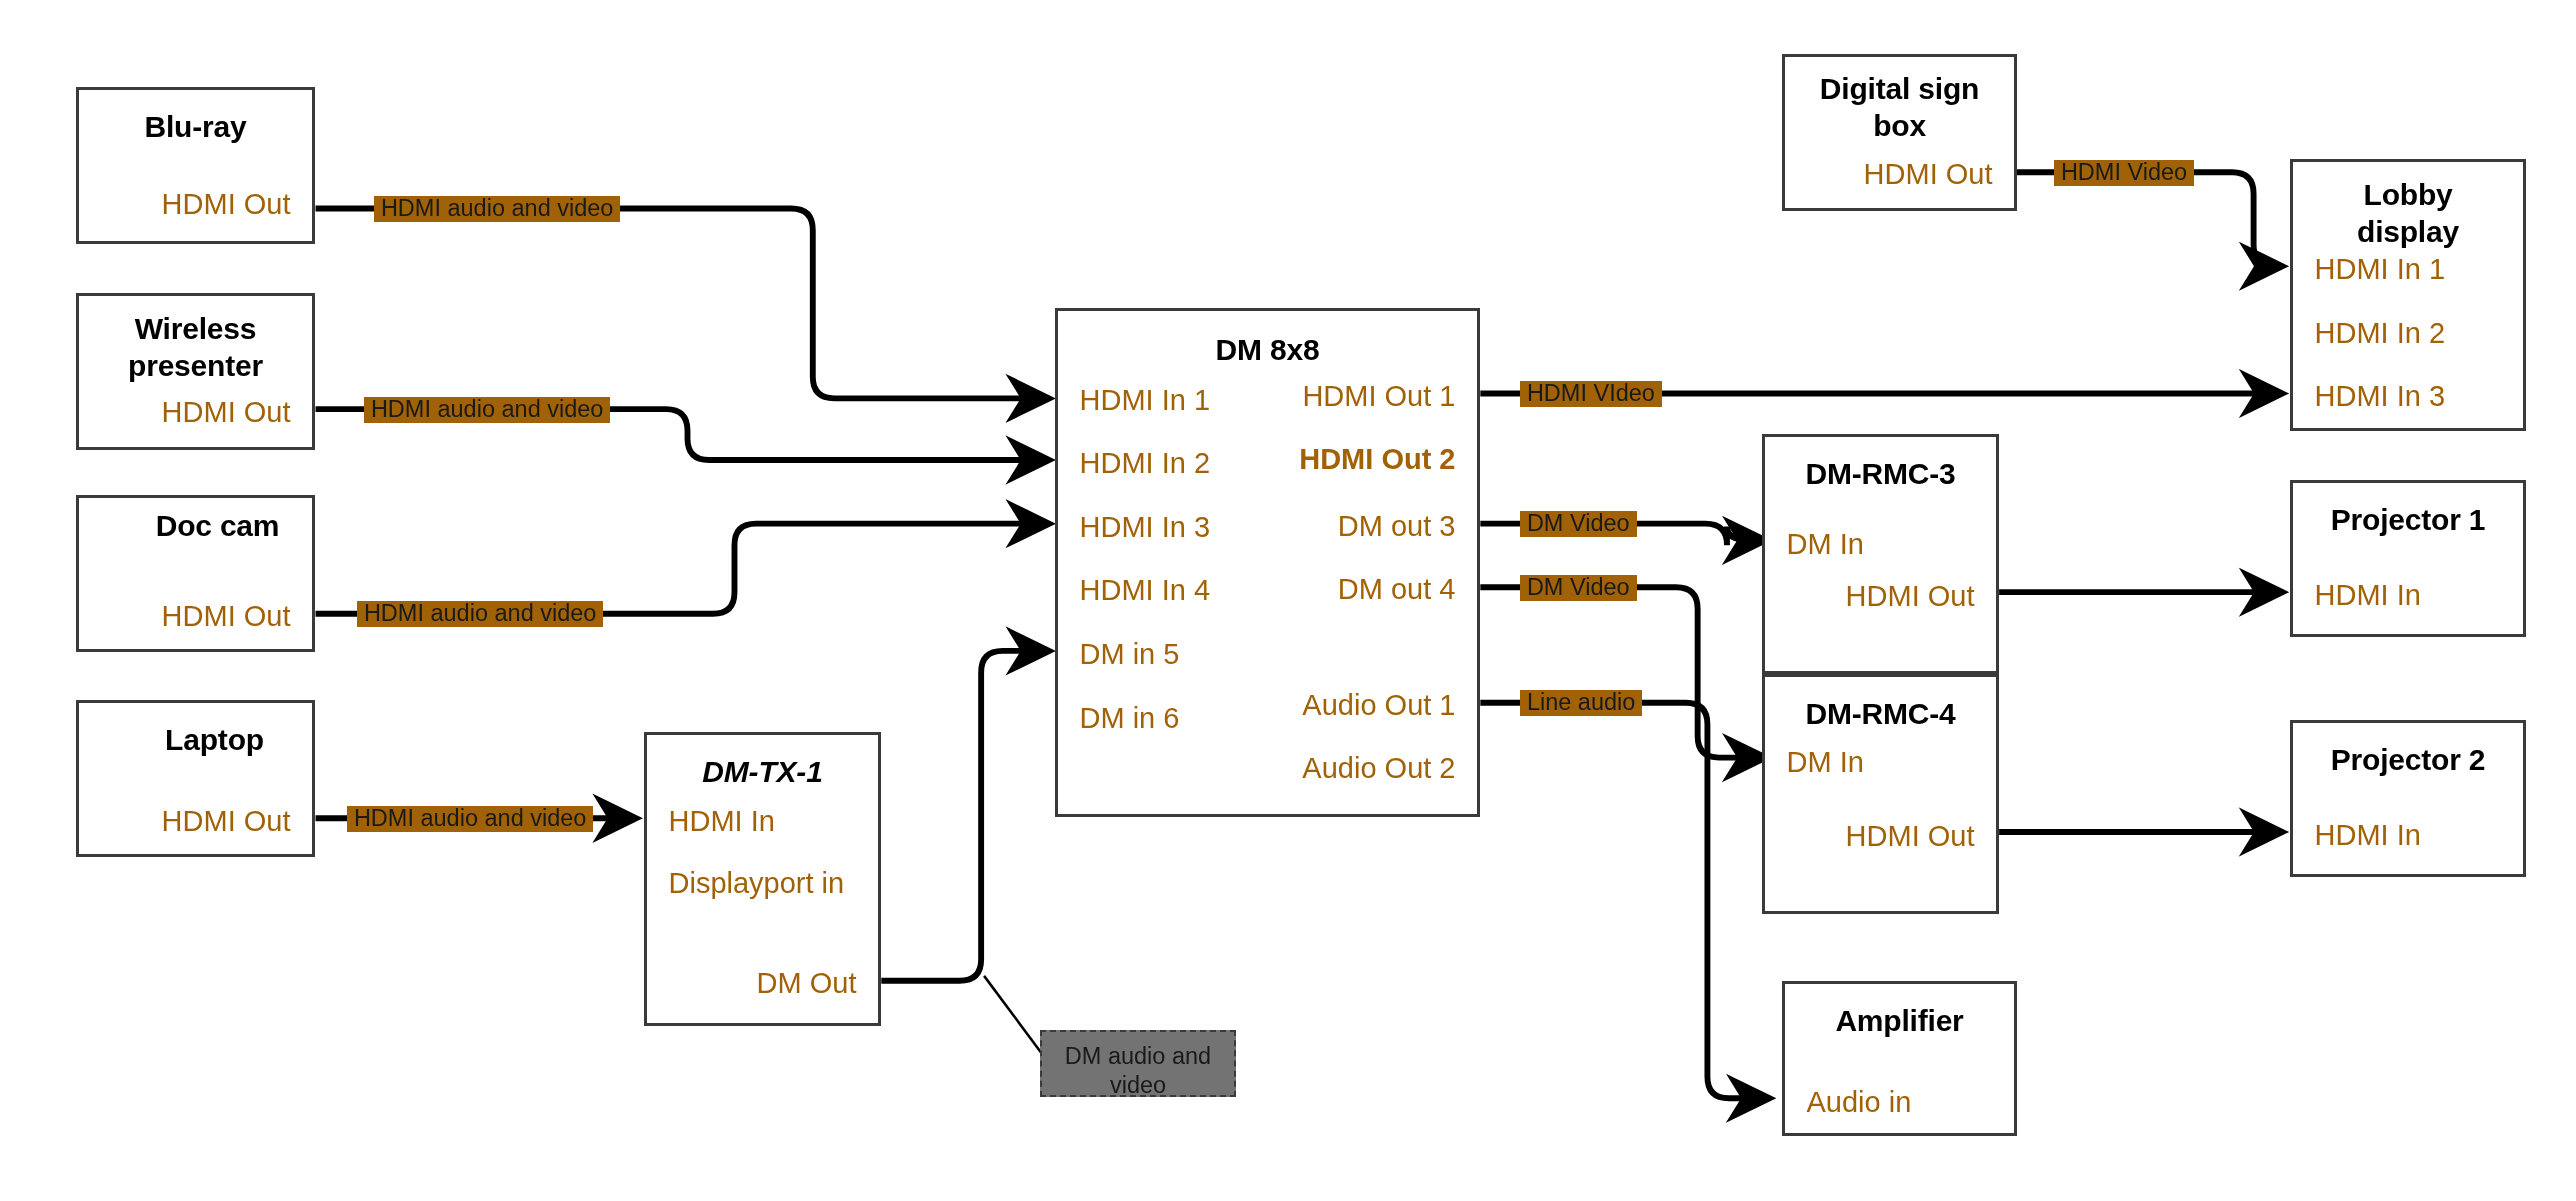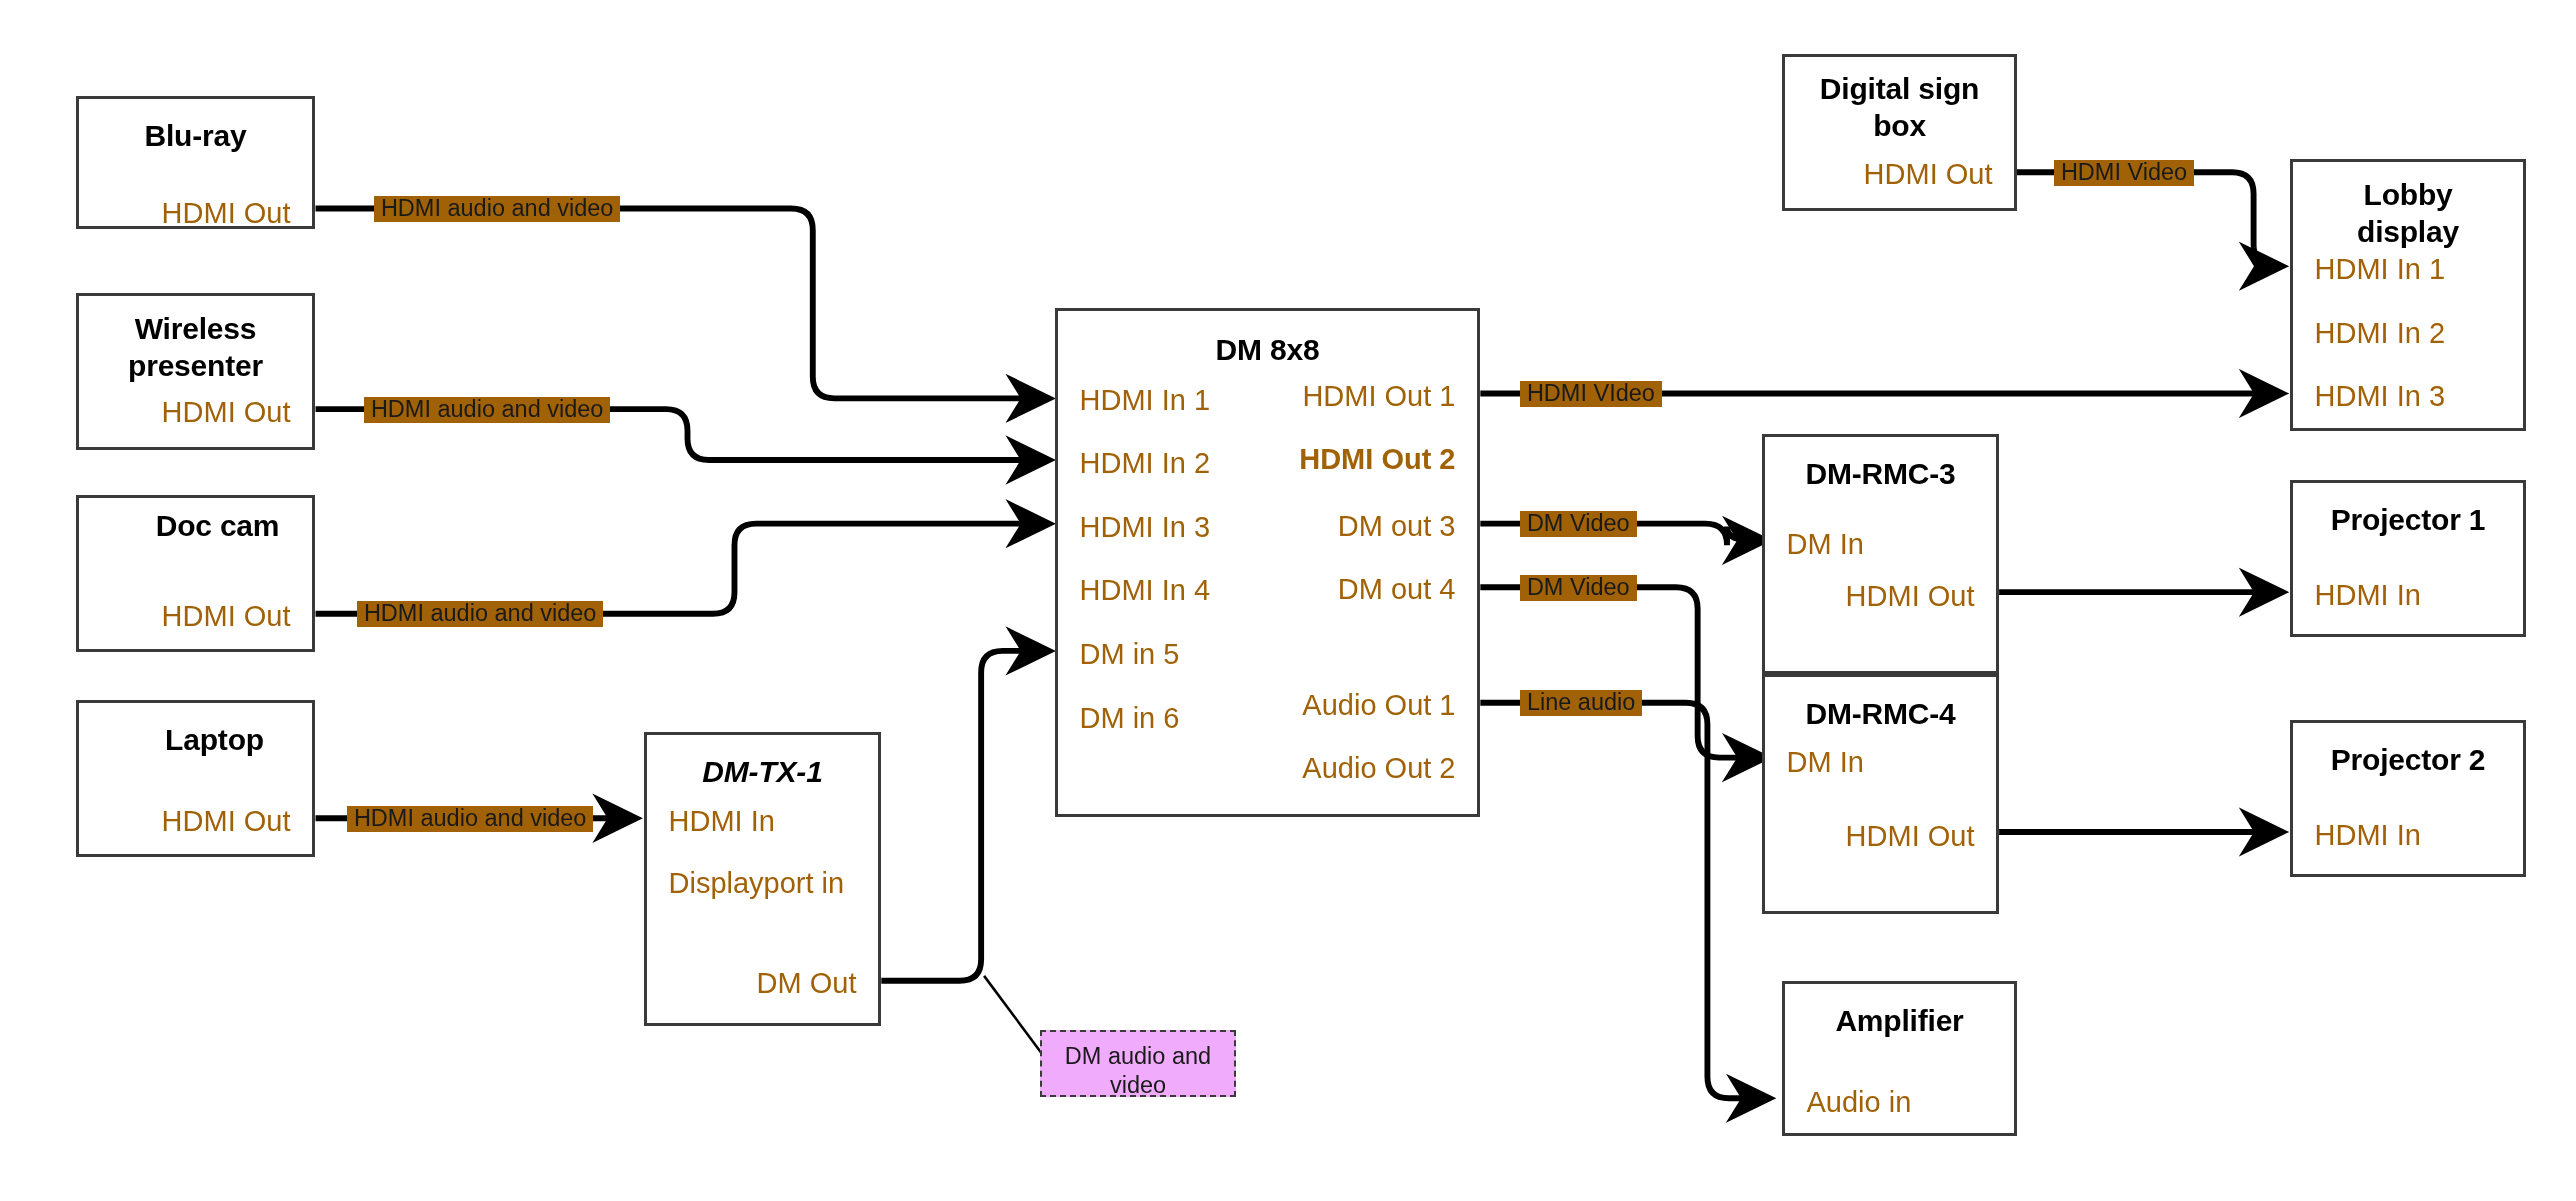--- a/index.html
+++ b/index.html
@@ -66,21 +66,21 @@
     white-space: nowrap;
     background: #a16207;
     padding: 0 6.9px;
     color: #1a1a1a;
     z-index: 4;
   }
   .note-box {
     position: absolute;
     box-sizing: border-box;
     border: 2px dashed #3a3a3a;
-    background: #f0abfc;
+    background: #737373;
     font-size: 23.5px;
     line-height: 29px;
     text-align: center;
     padding-top: 9.8px;
     color: #1a1a1a;
     z-index: 3;
   }
 </style>
 </head>
 <body>
@@ -114,21 +114,21 @@
 
     <path d="M1512,600 L1712,600 Q1734,600 1734,622 L1734,752 Q1734,774 1756,774 L1802,774" fill="none" stroke="#000000" stroke-width="6" marker-end="url(#arrow)"></path>
 
     <path d="M1512,718 L1722,718 Q1744,718 1744,740 L1744,1100 Q1744,1122 1766,1122 L1806,1122" fill="none" stroke="#000000" stroke-width="6" marker-end="url(#arrow)"></path>
 
     <path d="M2042,605 L2330,605" fill="none" stroke="#000000" stroke-width="6" marker-end="url(#arrow)"></path>
 
     <path d="M2042,850 L2330,850" fill="none" stroke="#000000" stroke-width="6" marker-end="url(#arrow)"></path>
   </svg>
 
-  <div class="node" style="left:76px; top:96px; width:239px; height:133px;">
+  <div class="node" style="left:76px; top:87px; width:239px; height:157px;">
     <div class="node-title" style="top:17.6px;">Blu-ray</div>
     <div class="port right" style="top:98px;">HDMI Out</div>
   </div>
 
   <div class="node" style="left:76px; top:293px; width:239px; height:157px;">
     <div class="node-title" style="top:13.7px;">Wireless</div>
     <div class="node-title" style="top:51px;">presenter</div>
     <div class="port right" style="top:100px;">HDMI Out</div>
   </div>
 

